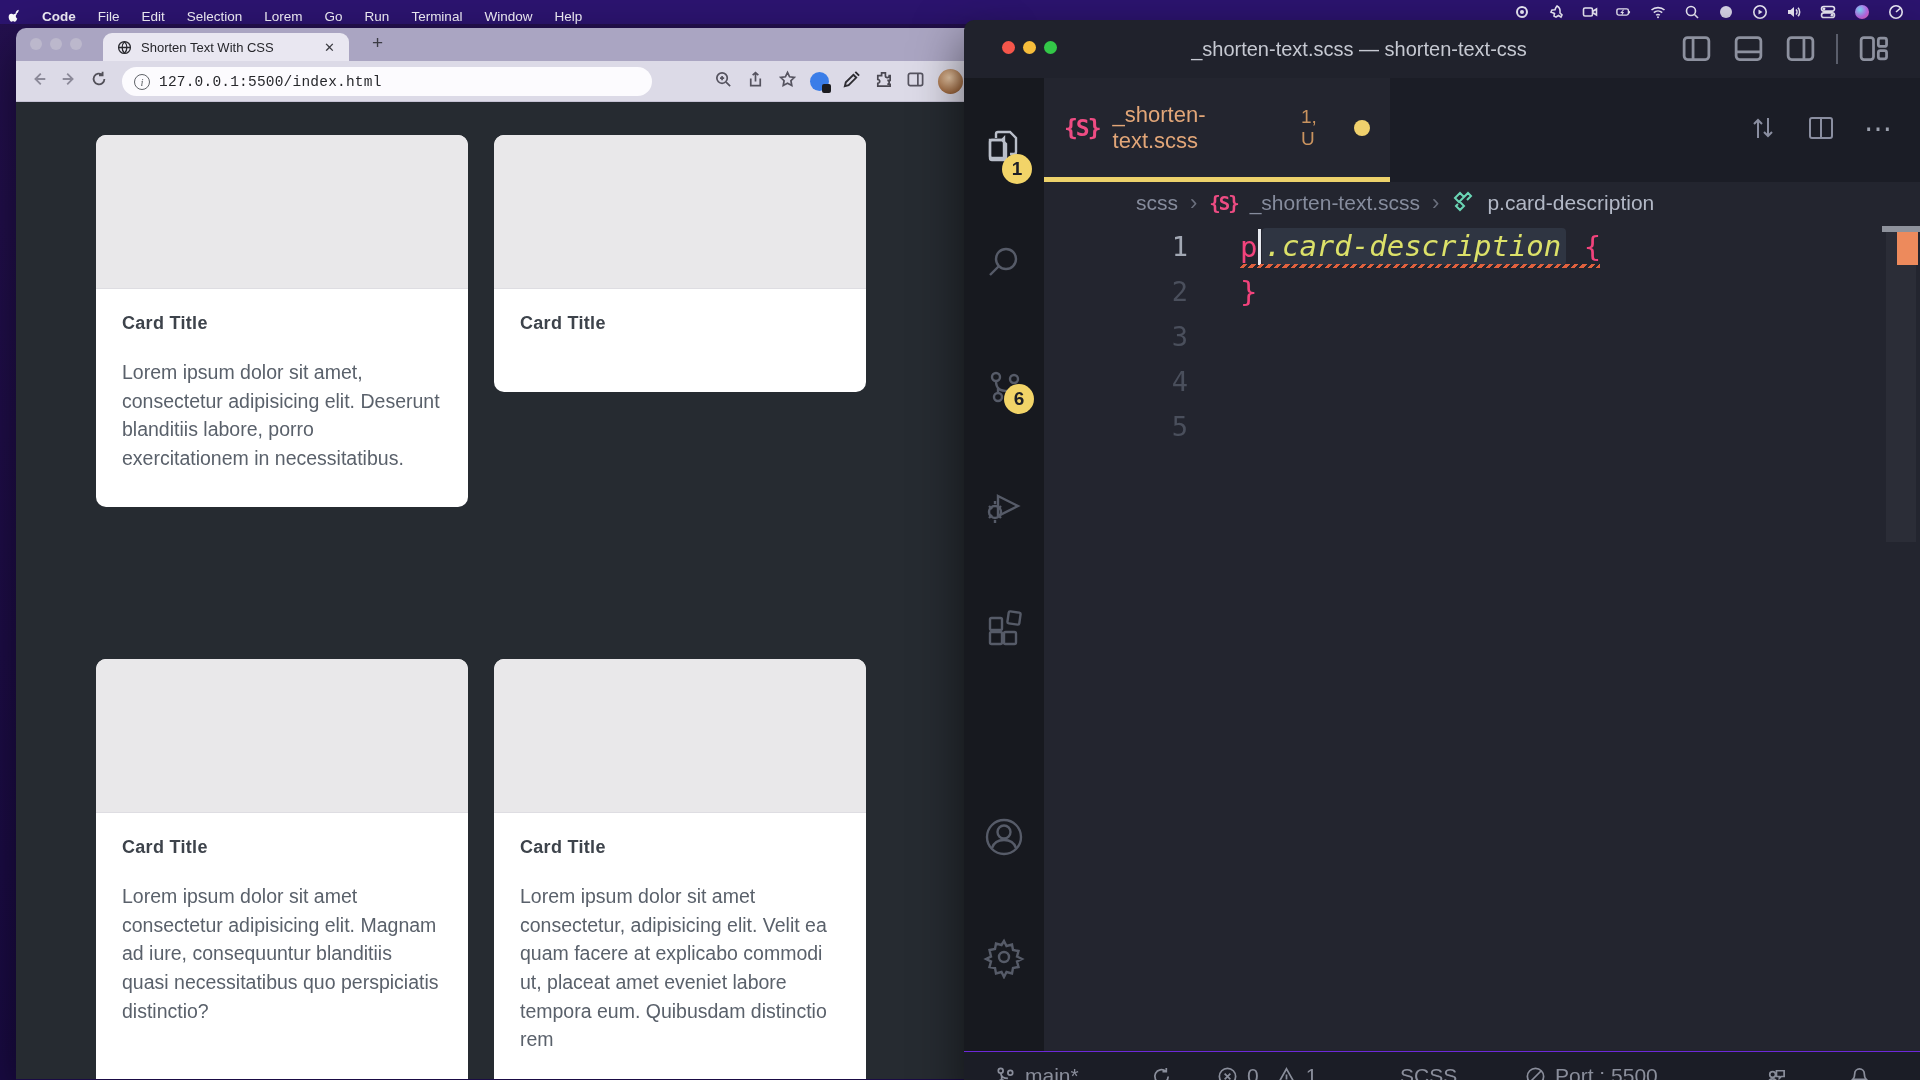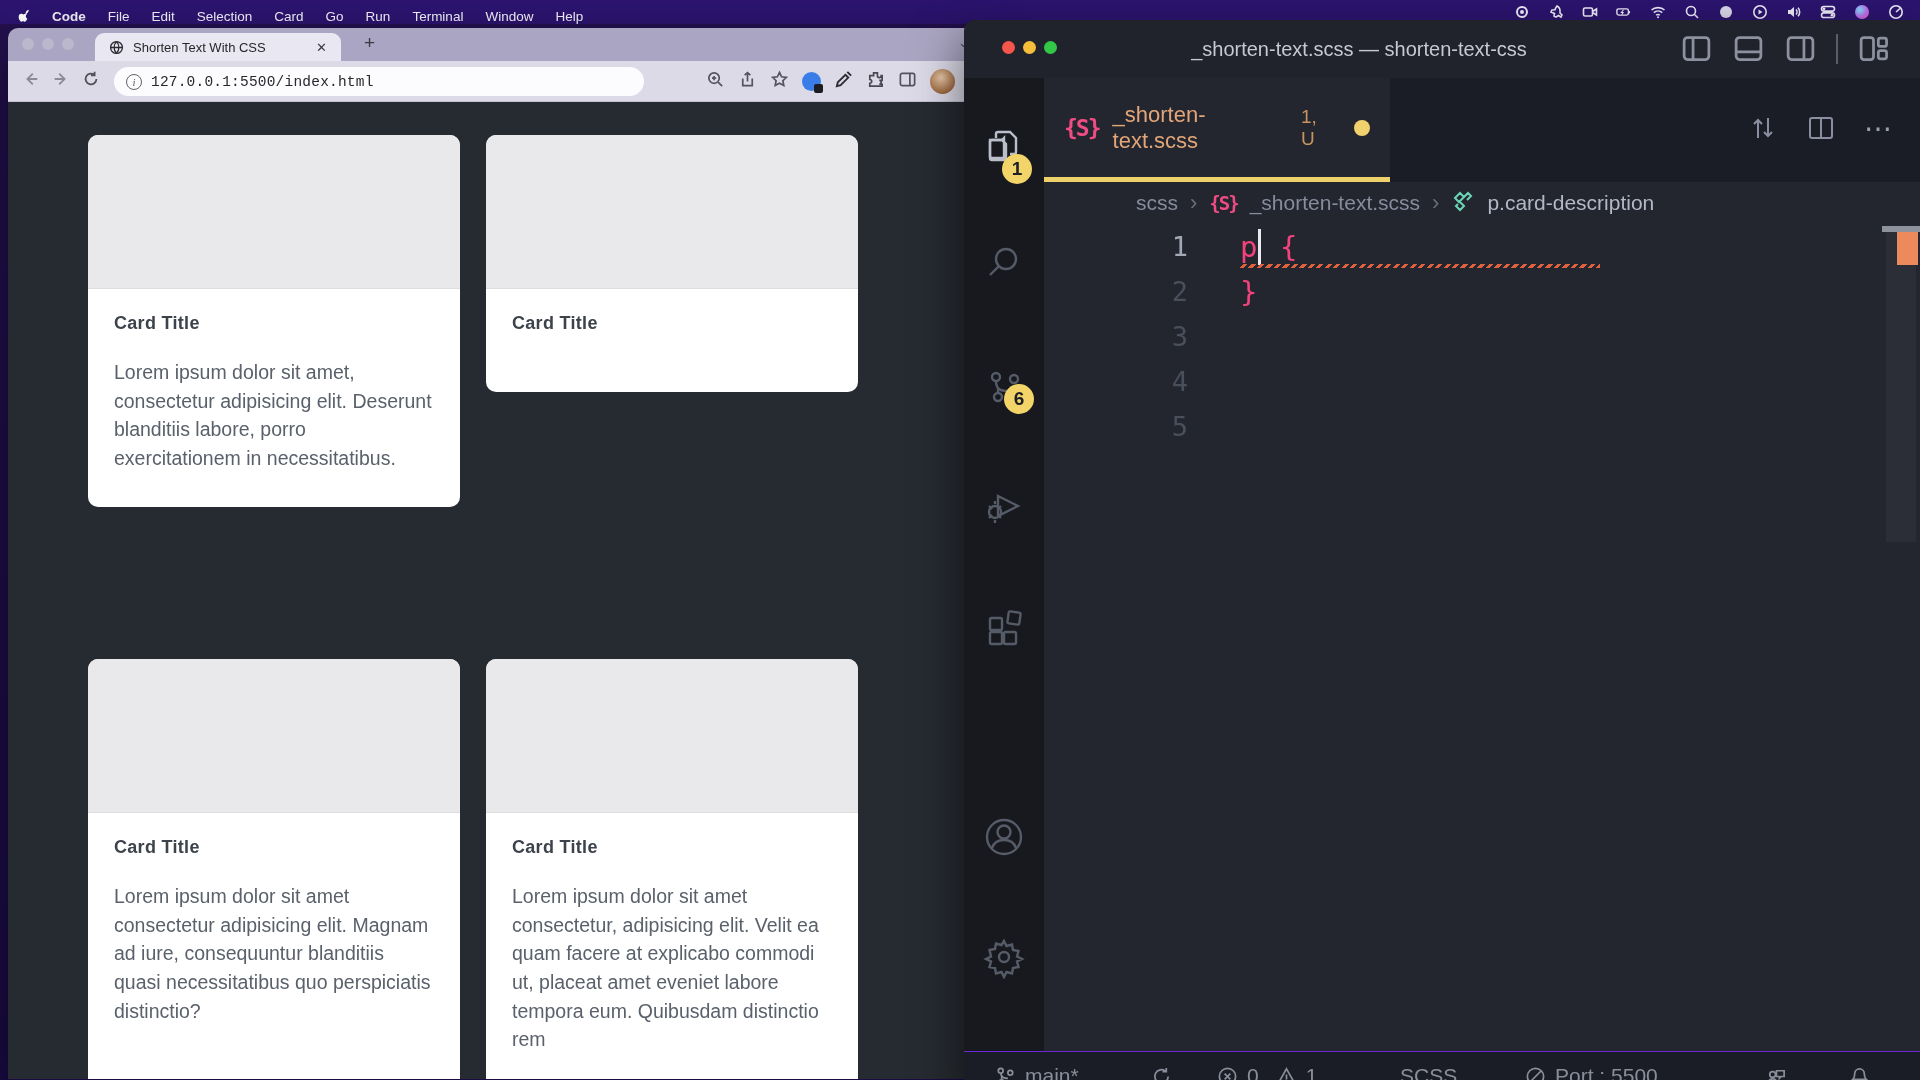--- a/index.html
+++ b/index.html
@@ -1,34 +1,34 @@
 <!DOCTYPE html>
 <html><head>
 <meta charset="utf-8">
 <style>
   * { margin:0; padding:0; box-sizing:border-box; }
   html,body { width:1920px; height:1080px; overflow:hidden; background:#1c0d4e; font-family:"Liberation Sans",sans-serif; }
   .stage { position:absolute; inset:0; width:1920px; height:1080px; background:linear-gradient(180deg,#24104f,#1a0b45); }
 
   
   .menubar { position:absolute; left:0; top:0; width:1920px; height:24px; background:#2c1470; display:flex; align-items:center; color:#f4f2fb; font-size:13.5px; }
-  .menubar-left { display:flex; align-items:flex-start; padding-left:14px;margin-top:8px; }
+  .menubar-left { display:flex; align-items:flex-start; padding-left:4px;margin-top:8px; }
   .menubar-left .mitem { padding:0 11px; }
   .mitem.bold { font-weight:bold; }
   .apple { width:15px; height:15px; margin:0 8px 0 4px; fill:#ffffff; }
   .menubar-right { margin-left:auto; display:flex; align-items:center; gap:17px; padding-right:16px; }
   .mb-icon { width:17px; height:17px; display:flex; align-items:center; justify-content:center; color:#f0eefb; }
   .mb-icon svg { width:16px; height:16px; stroke:#f0eefb; fill:none; stroke-width:1.6; }
   .ring { width:12px; height:12px; border:2.5px solid #f0eefb; border-radius:50%; position:relative; }
   .ring::after { content:""; position:absolute; left:2px; top:2px; width:4px; height:4px; background:#f0eefb; border-radius:50%; }
   .dotfill { width:12px; height:12px; background:rgba(240,238,251,.9); border-radius:50%; }
   .siri { width:14px; height:14px; border-radius:50%; background:radial-gradient(circle at 35% 35%, #7ee0ff, #c06cf0 55%, #ff5f9e 100%); }
 
   
-  .browser { position:absolute; left:8px; top:28px; width:973px; height:1052px; border-radius:10px 10px 0 0; overflow:hidden; box-shadow:0 18px 50px rgba(0,0,0,.55); }
+  .browser { position:absolute; left:16px; top:28px; width:973px; height:1052px; border-radius:10px 10px 0 0; overflow:hidden; box-shadow:0 18px 50px rgba(0,0,0,.55); }
   .tabstrip { position:relative; height:33px; background:#aaa5c2; }
   .traffic { position:absolute; left:14px; top:10px; display:flex; gap:8px; }
   .traffic .tl { width:12px; height:12px; border-radius:50%; background:#bcb8cc; }
   .btab { position:absolute; left:87px; top:5px; width:246px; height:28px; background:#e9e7f1; border-radius:9px 9px 0 0; display:flex; align-items:center; padding:0 10px 0 14px; }
   .btab-title { font-size:13px; color:#26262b; margin-left:9px; flex:1; white-space:nowrap; overflow:hidden; }
   .btab-close { font-size:13px; color:#3a3a40; padding:0 4px; }
   .globe { width:15px; height:15px; }
   .globe svg { width:15px; height:15px; stroke:#2a2a30; fill:none; stroke-width:1.4; }
   .newtab { position:absolute; left:356px; top:4px; font-size:19px; color:#3b3b44; }
   .strip-chevron { position:absolute; right:12px; top:7px; font-size:13px; color:#4a4956; }
@@ -113,21 +113,21 @@
 
   <div class="menubar">
     <div class="menubar-left">
       <svg class="apple" viewBox="0 0 16 16">
           <path d="M11.3.9c-.8.1-1.7.6-2.2 1.3-.5.6-.9 1.5-.7 2.4.9 0 1.8-.5 2.3-1.2.5-.6.9-1.5.6-2.5zM8.5 5.1c-1.2 0-2.1.7-2.7.7-.6 0-1.5-.7-2.5-.7C2 5.1.7 6.2.7 8.4c0 1.3.5 2.7 1.1 3.6.5.8 1 1.6 1.7 1.6s1-.5 1.9-.5 1.1.5 1.9.5 1.3-.8 1.8-1.6c.6-.9.8-1.8.8-1.8s-1.6-.6-1.6-2.4c0-1.6 1.3-2.3 1.4-2.4-.8-1.1-2-1.2-2.2-1.3z"></path>
         </svg>
       <span class="mitem bold">Code</span>
       <span class="mitem">File</span>
       <span class="mitem">Edit</span>
       <span class="mitem">Selection</span>
-      <span class="mitem">Card</span>
+      <span class="mitem">Lorem</span>
       <span class="mitem">Go</span>
       <span class="mitem">Run</span>
       <span class="mitem">Terminal</span>
       <span class="mitem">Window</span>
       <span class="mitem">Help</span>
     </div>
     <div class="menubar-right">
       <span class="mb-icon">
           <span class="ring"></span>
         </span>
@@ -407,21 +407,21 @@
         <span class="bc-sep">›</span>
         <span class="bc-symbol"><svg viewBox="0 0 24 24">
               <path d="M4 9l5-5 4 4-5 5zM13 8l4-4 3 3-4 4M9 13l4 4-4 4-4-4 2-2"></path>
             </svg></span>
         <span class="bc-last">p.card-description</span>
       </div>
 
       <div class="codearea">
         <div class="cline">
           <span class="lnum active">1</span>
-          <span class="ccontent"><span class="tok-pink">p</span><span class="caret"></span><span> </span><span class="tok-pink">{</span></span>
+          <span class="ccontent"><span class="tok-pink">p</span><span class="caret"></span><span class="tok-class">.card-description</span><span> </span><span class="tok-pink">{</span></span>
           <span class="squiggle"></span>
         </div>
         <div class="cline">
           <span class="lnum">2</span>
           <span class="ccontent"><span class="tok-pink">}</span></span>
         </div>
         <div class="cline">
             <span class="lnum">3</span>
           </div>
         <div class="cline">

